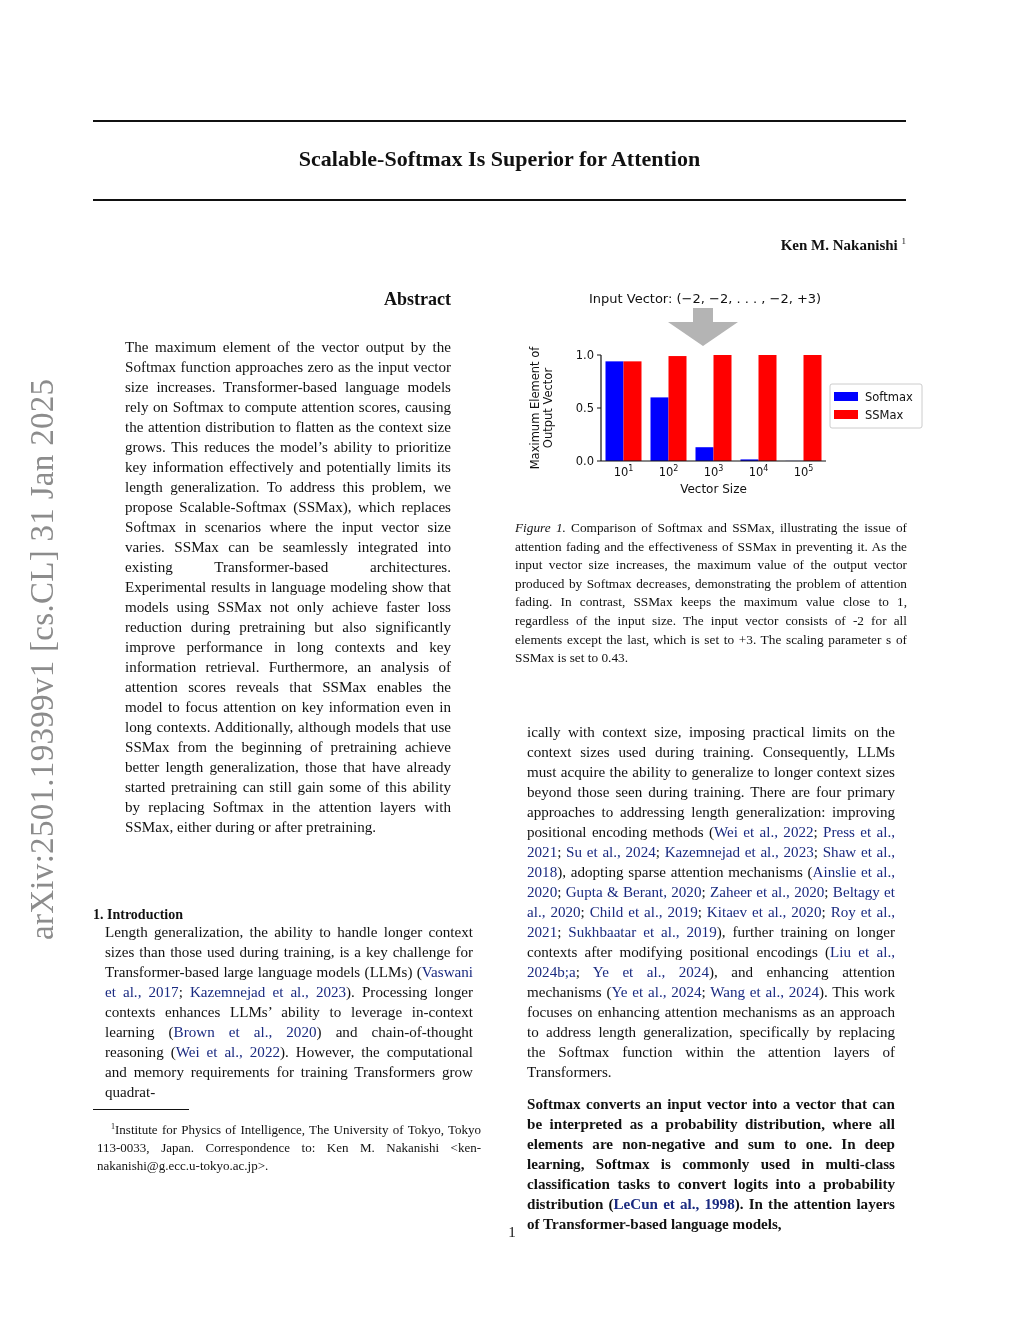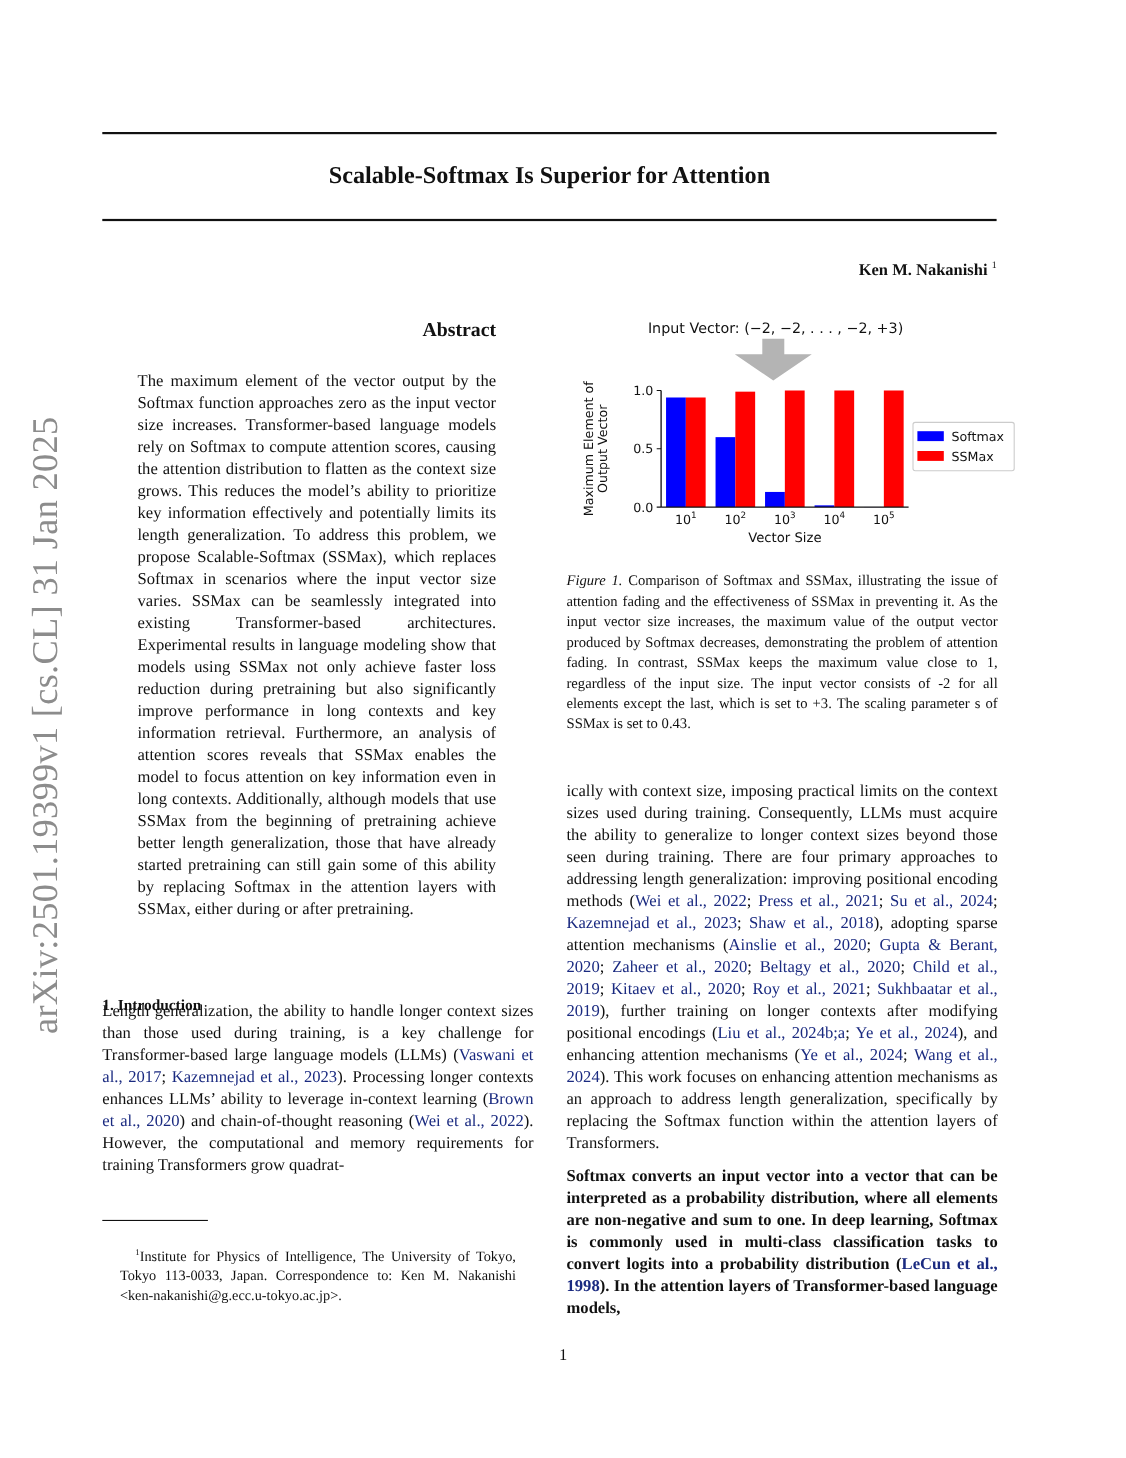--- a/index.html
+++ b/index.html
@@ -7,29 +7,29 @@
          font-family: "Liberation Serif", "DejaVu Serif", serif; color: #111; }
   .rule { position: absolute; left: 93px; width: 813px; height: 2px; background: #111; }
   #title { position: absolute; top: 146px; left: 93px; width: 813px; text-align: center;
            font-weight: bold; font-size: 22px; }
   #author { position: absolute; top: 236px; left: 93px; width: 813px; text-align: right;
             font-weight: bold; font-size: 15px; }
   #author sup { font-weight: normal; font-size: 9px; }
   #arxiv { position: absolute; left: 24px; top: 940px; transform-origin: 0 0; transform: rotate(-90deg);
            font-size: 33px; color: #8c8c8c; white-space: nowrap; letter-spacing: 0.3px; }
   .col { position: absolute; font-size: 15.1px; line-height: 20px; text-align: justify; }
-  .col p { margin: 0; }
+  .col p { margin: 12px; }
   #abstract-heading { position: absolute; top: 289px; left: 125px; width: 326px; text-align: right;
                       font-weight: bold; font-size: 18px; }
   #abstract { top: 324px; left: 125px; width: 326px; margin-top: 13px; }
   #intro-heading { position: absolute; top: 907px; left: 93px; font-weight: bold; font-size: 14px; }
   #intro-left { top: 910px; left: 93px; width: 392px; }
   #footnote-rule { position: absolute; top: 1109px; left: 93px; width: 96px; height: 1px; background: #111; }
   #footnote { position: absolute; top: 1114px; left: 93px; width: 392px; font-size: 13px; line-height: 18px; text-align: justify; }
-  #footnote p { margin: 16px; text-indent: 14px; }
+  #footnote p { margin: 4px; text-indent: 14px; }
   #footnote sup { font-size: 8px; }
   #intro-right { top: 710px; left: 515px; width: 392px; }
   #intro-right p + p { margin-top: 10px; font-weight: bold; }
   .cite { color: #1a2a80; }
   #caption { position: absolute; top: 519px; left: 515px; width: 392px; font-size: 13.3px; line-height: 18.6px; text-align: justify; }
   #caption em { }
   #page-number { position: absolute; top: 1224px; left: 0; width: 1024px; text-align: center; font-size: 15px; }
   #figure { position: absolute; top: 280px; left: 505px; width: 410px; height: 225px; margin-left: 16px; }
   #figure svg text { font-family: "DejaVu Sans", sans-serif; }
 </style>

